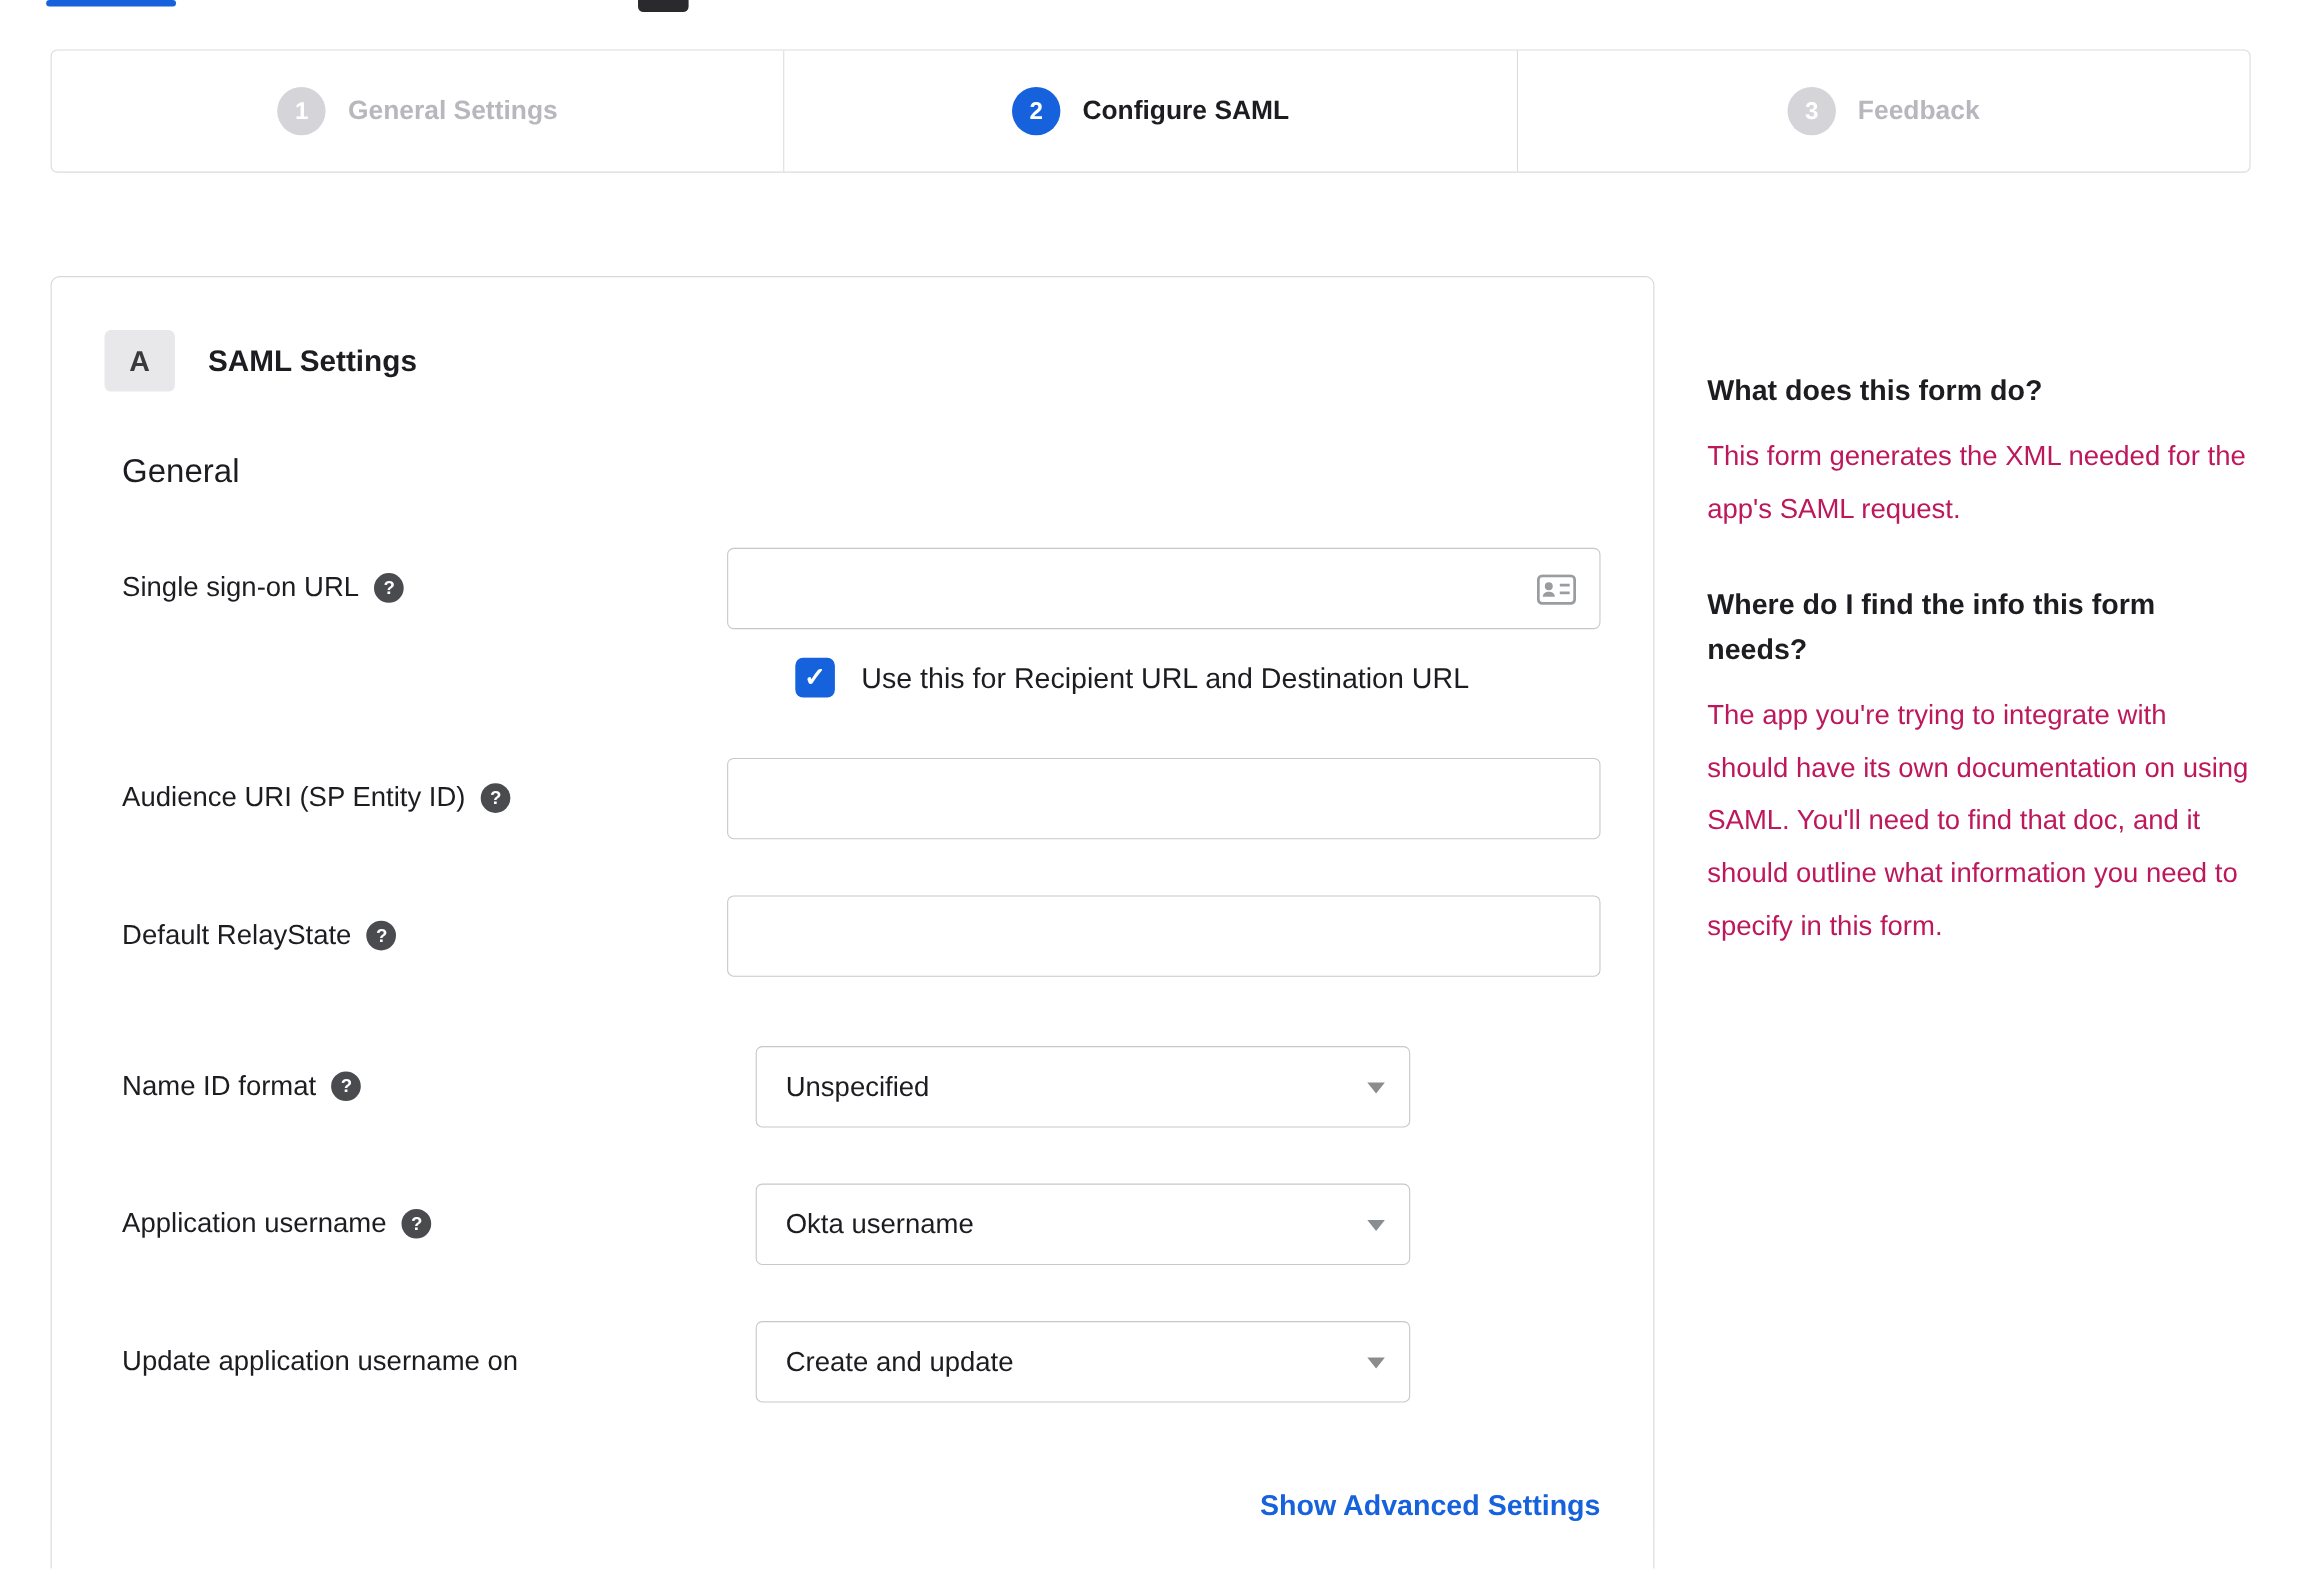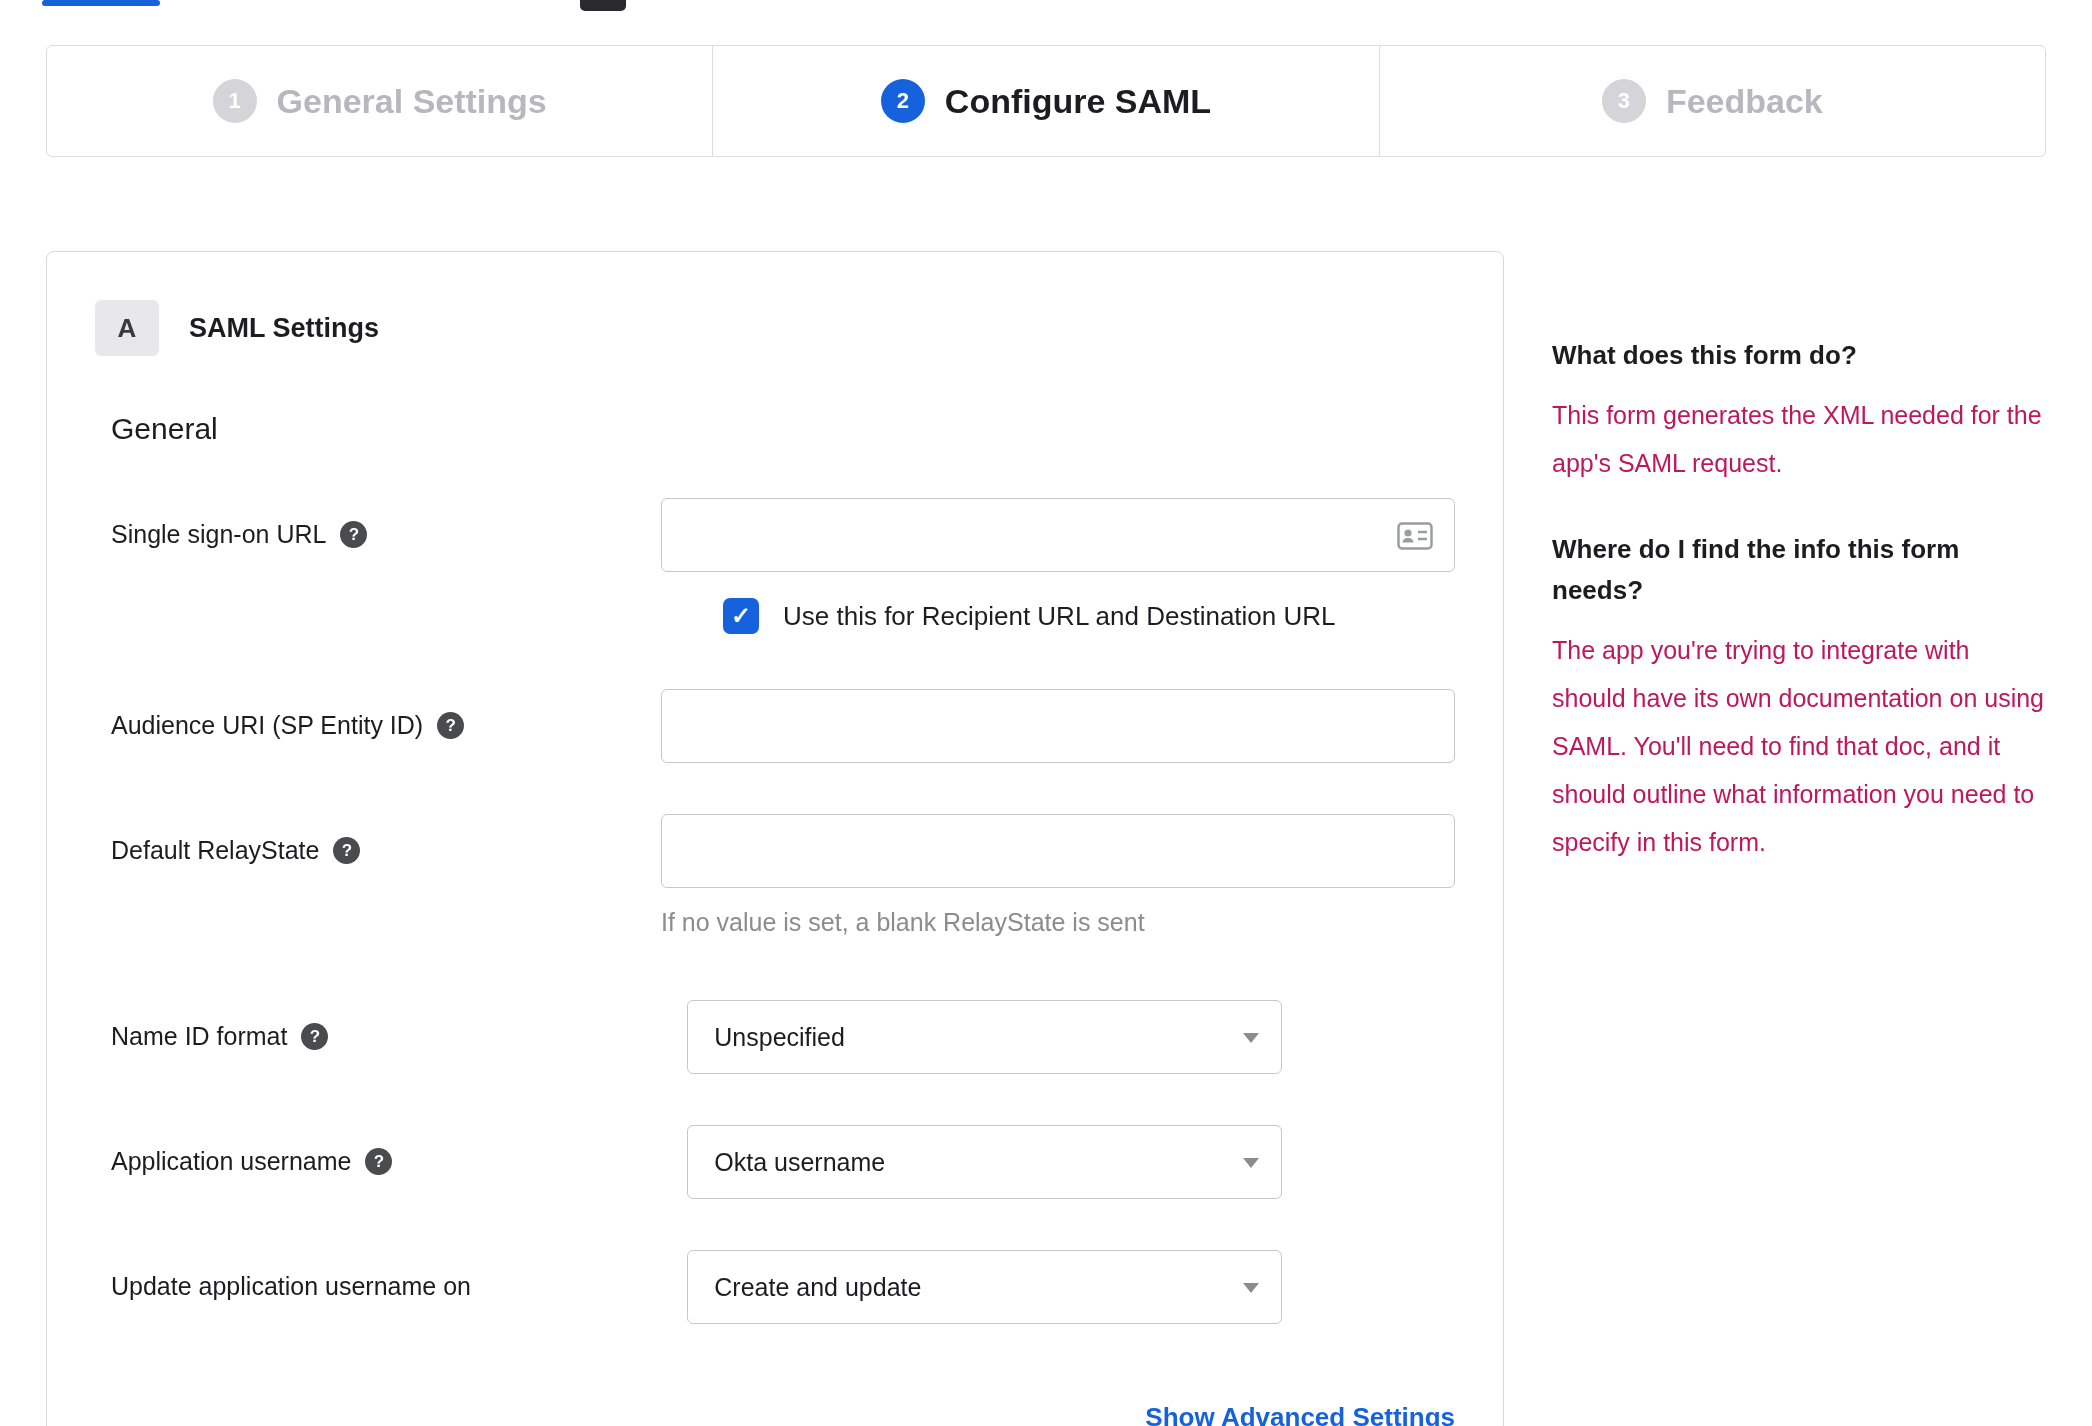--- a/index.html
+++ b/index.html
@@ -33,21 +33,21 @@
     justify-content:center;
     gap:20px;
   }
   .step + .step { border-left:1px solid #dcdcdf; }
   .step-circle {
     width:44px; height:44px; border-radius:50%;
     display:flex; align-items:center; justify-content:center;
     font-size:22px; font-weight:bold;
     background:#d4d4d9; color:#ffffff;
   }
-  .step-label { font-size:34px; font-weight:bold; color:#b7b7bd; }
+  .step-label { font-size:24px; font-weight:bold; color:#b7b7bd; }
   .step.active .step-circle { background:#1662dd; color:#fff; }
   .step.active .step-label { color:#1d1d21; }
 
   
   .main {
     margin:94px 46px 0 46px;
     display:flex;
     gap:48px;
     align-items:flex-start;
   }
@@ -230,21 +230,20 @@
 
       <div class="spacer-51"></div>
 
       <div class="row">
         <div class="row-label">
           <span>Default RelayState</span>
           <span class="help-icon">?</span>
         </div>
         <div class="row-control">
           <input class="text-input" type="text" value="" style="">
-          <div class="hint">If no value is set, a blank RelayState is sent</div>
         </div>
       </div>
 
       <div class="spacer-63"></div>
 
       <div class="row">
         <div class="row-label">
           <span>Name ID format</span>
           <span class="help-icon">?</span>
         </div>

